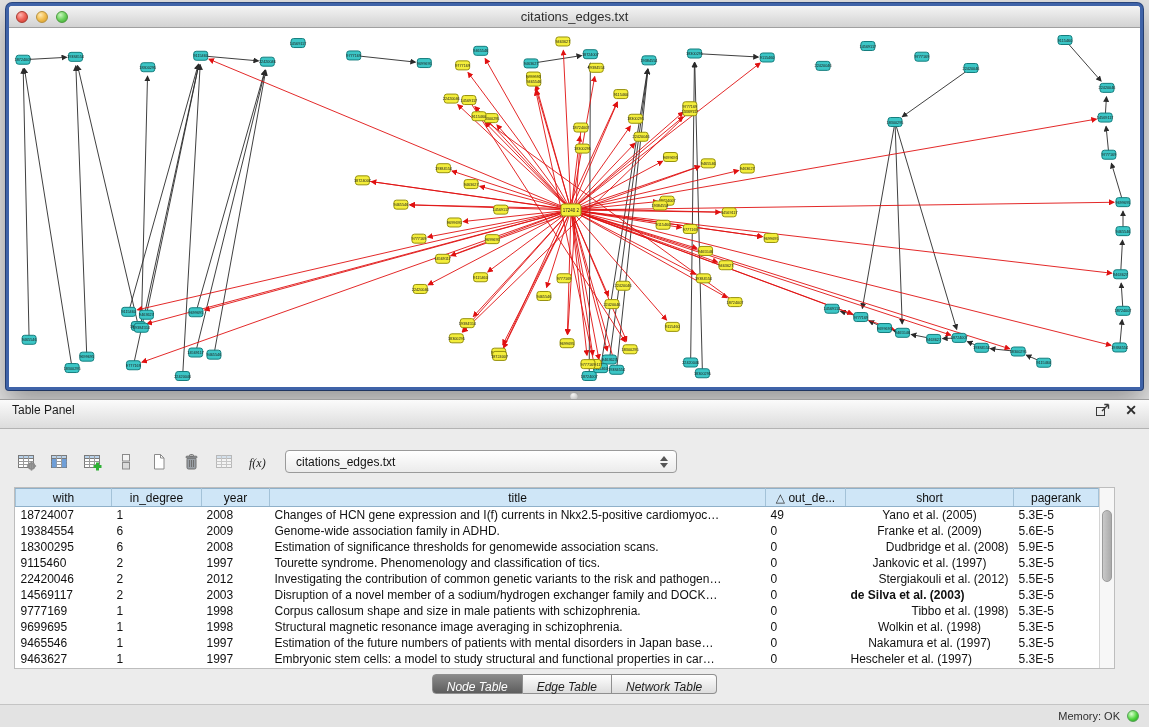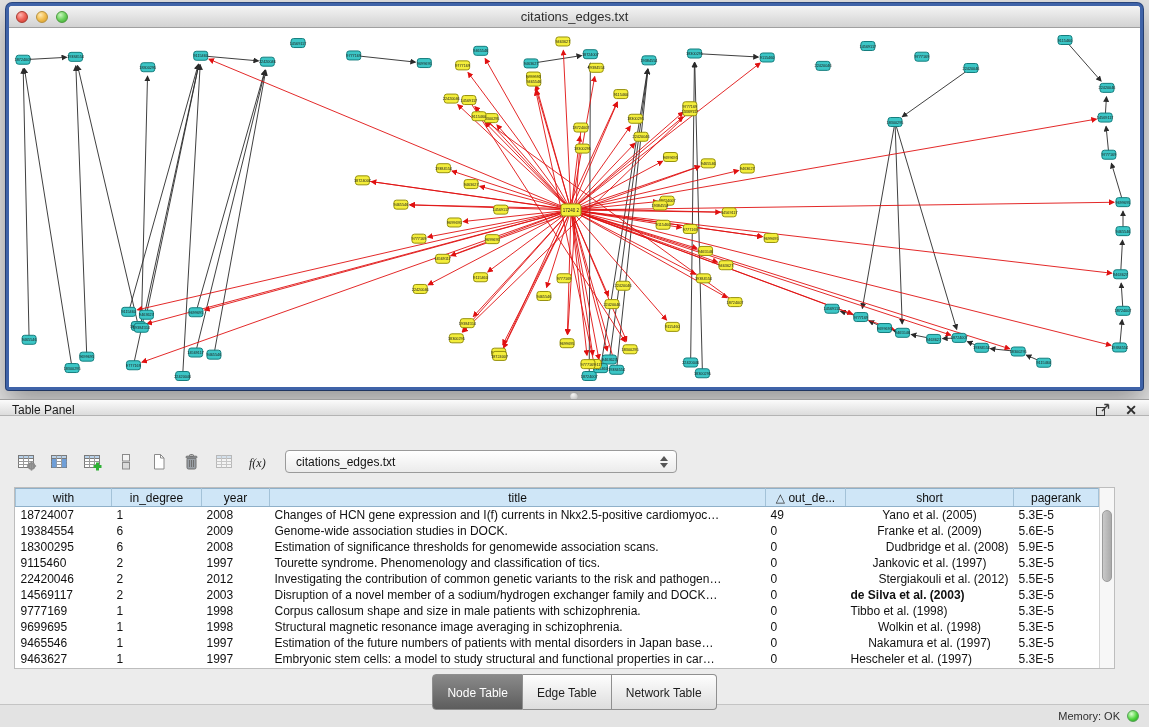--- a/index.html
+++ b/index.html
@@ -32,21 +32,21 @@
     background:radial-gradient(circle at 35% 30%, #f7f7f7, #b5b5b5);
     box-shadow:inset 0 1px 1px rgba(0,0,0,.3);
   }
 
   
   .table-panel {
     position:absolute; left:0; top:399px; width:1149px; height:306px;
     background:#ececec; border-top:1px solid #9e9e9e; border-bottom:1px solid #c4c4c4;
   }
   .panel-header {
-    position:relative; height:16px; background:linear-gradient(#fbfbfb,#dcdcdc);
+    position:relative; height:29px; background:linear-gradient(#fbfbfb,#dcdcdc);
     border-bottom:1px solid #b3b3b3;
     padding-left:38px;
   }
   .panel-title { position:absolute; left:12px; top:3px; font-size:12px; color:#1c1c1c; }
   .ph-icons { position:absolute; right:12px; top:2px; display:flex; gap:14px; align-items:center; }
   .ph-float { width:16px; height:16px; display:inline-block; cursor:default; }
   .ph-close { font-size:14px; font-weight:bold; color:#2e2e2e; line-height:16px; cursor:default; }
 
   .toolbar { position:absolute; left:14px; top:50px; height:24px; display:flex; gap:7px; align-items:center; }
   .tool-btn { width:26px; height:22px; display:flex; align-items:center; justify-content:center; border-radius:3px; }
@@ -80,22 +80,22 @@
     position:absolute; right:0; top:0; bottom:0; width:15px;
     background:#f7f7f7; border-left:1px solid #d4d4d4;
   }
   .vthumb {
     position:absolute; left:2px; top:22px; width:10px; height:72px; border-radius:6px;
     background:linear-gradient(90deg,#c9c9c9,#ababab); border:1px solid #9b9b9b;
   }
 
   .tabs { position:absolute; left:0; right:0; top:274px; display:flex; justify-content:center; }
   .tab {
-    padding:10px 14px; font-size:12px; height:36px; line-height:16px; color:#1d1d1d;
-    background:linear-gradient(#fefefe,#dddddd); border:1px solid #8f8f8f; border-left:none;
+    padding:4px 14px; font-size:12px; height:20px; line-height:16px; color:#1d1d1d;
+    background:linear-gradient(#fefefe,#dddddd); border:1px solid #8f8f8f; border-left:none;font-style:italic;
   }
   .tab.first { border-left:1px solid #8f8f8f; border-radius:4px 0 0 4px; }
   .tab.last  { border-radius:0 4px 4px 0; }
   .tab.sel   { background:linear-gradient(#8a8a8a,#5d5d5d); color:#fff; }
 
   .status-bar {
     position:absolute; left:0; bottom:0; width:100%; height:22px;
     display:flex; align-items:center; justify-content:flex-end; gap:7px; padding-right:10px;
     font-size:11px; color:#2f2f2f;
   }
@@ -816,21 +816,21 @@
             <td style="text-align: left;">2008</td>
             <td style="text-align: left;">Changes of HCN gene expression and I(f) currents in Nkx2.5-positive cardiomyoc…</td>
             <td style="text-align: left;">49</td>
             <td style="text-align: center;">Yano et al. (2005)</td>
             <td style="text-align: left;">5.3E-5</td>
           </tr>
           <tr>
             <td style="text-align: left;">19384554</td>
             <td style="text-align: left;">6</td>
             <td style="text-align: left;">2009</td>
-            <td style="text-align: left;">Genome-wide association studies in DOCK.</td>
+            <td style="text-align: left;">Genome-wide association family in ADHD.</td>
             <td style="text-align: left;">0</td>
             <td style="text-align: center;">Franke et al. (2009)</td>
             <td style="text-align: left;">5.6E-5</td>
           </tr>
           <tr>
             <td style="text-align: left;">18300295</td>
             <td style="text-align: left;">6</td>
             <td style="text-align: left;">2008</td>
             <td style="text-align: left;">Estimation of significance thresholds for genomewide association scans.</td>
             <td style="text-align: left;">0</td>
@@ -863,21 +863,21 @@
             <td style="text-align: left;">0</td>
             <td style=" font-weight: bold;">de Silva et al. (2003)</td>
             <td style="text-align: left;">5.3E-5</td>
           </tr>
           <tr>
             <td style="text-align: left;">9777169</td>
             <td style="text-align: left;">1</td>
             <td style="text-align: left;">1998</td>
             <td style="text-align: left;">Corpus callosum shape and size in male patients with schizophrenia.</td>
             <td style="text-align: left;">0</td>
-            <td style="text-align: left;">Tibbo et al. (1998)</td>
+            <td style="text-align: right;">Tibbo et al. (1998)</td>
             <td style="text-align: left;">5.3E-5</td>
           </tr>
           <tr>
             <td style="text-align: left;">9699695</td>
             <td style="text-align: left;">1</td>
             <td style="text-align: left;">1998</td>
             <td style="text-align: left;">Structural magnetic resonance image averaging in schizophrenia.</td>
             <td style="text-align: left;">0</td>
             <td style="text-align: center;">Wolkin et al. (1998)</td>
             <td style="text-align: left;">5.3E-5</td>

